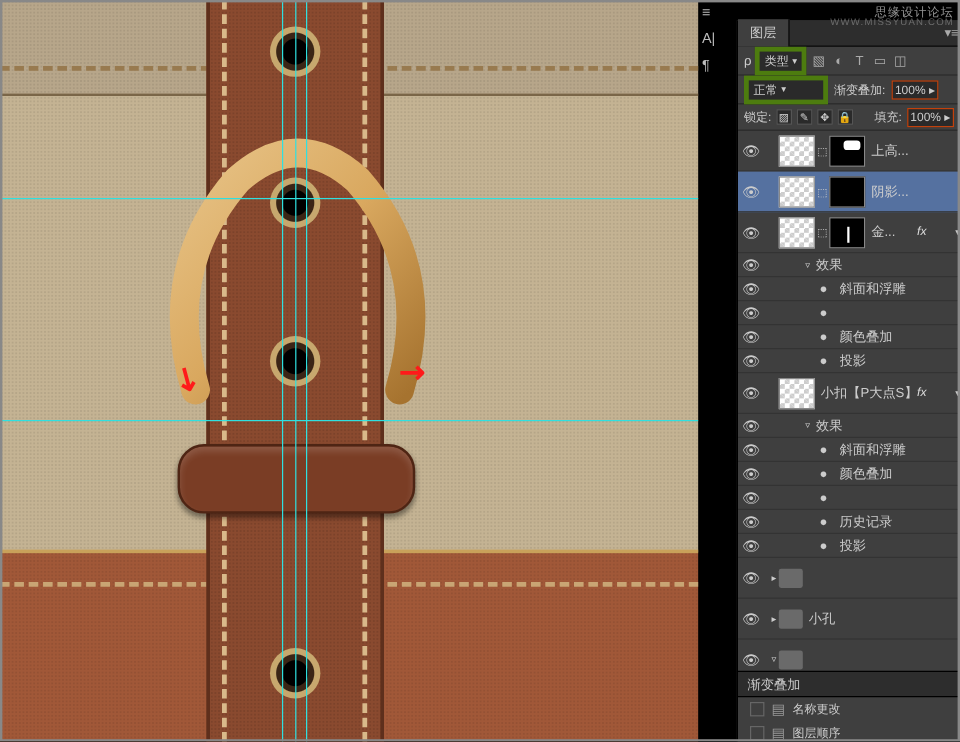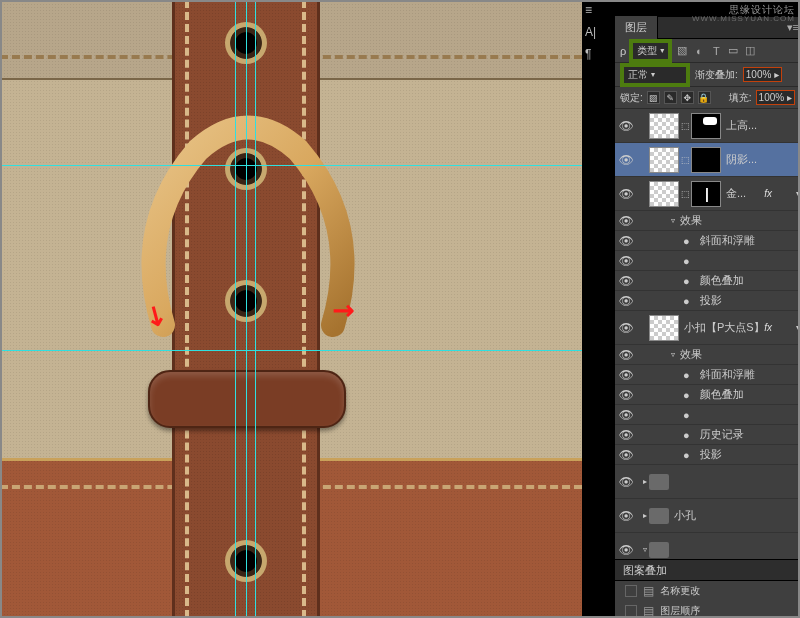--- a/index.html
+++ b/index.html
@@ -269,21 +269,21 @@
         <span class="lname">小孔</span>
       </div>
       <div class="lrow">
         <div class="eye">👁</div>
         <span style="width:8px"></span>
         <span class="tri">▿</span>
         <div class="folder"></div>
       </div>
     </div>
   <div class="historybar">
-      <span>图案叠加</span>
+      <span>渐变叠加</span>
     </div>
   <div id="histlist">
       <div class="hrow">
         <div class="hsq"></div>
         <span class="hicon">▤</span>
         <span>名称更改</span>
       </div>
       <div class="hrow">
         <div class="hsq"></div>
         <span class="hicon">▤</span>

